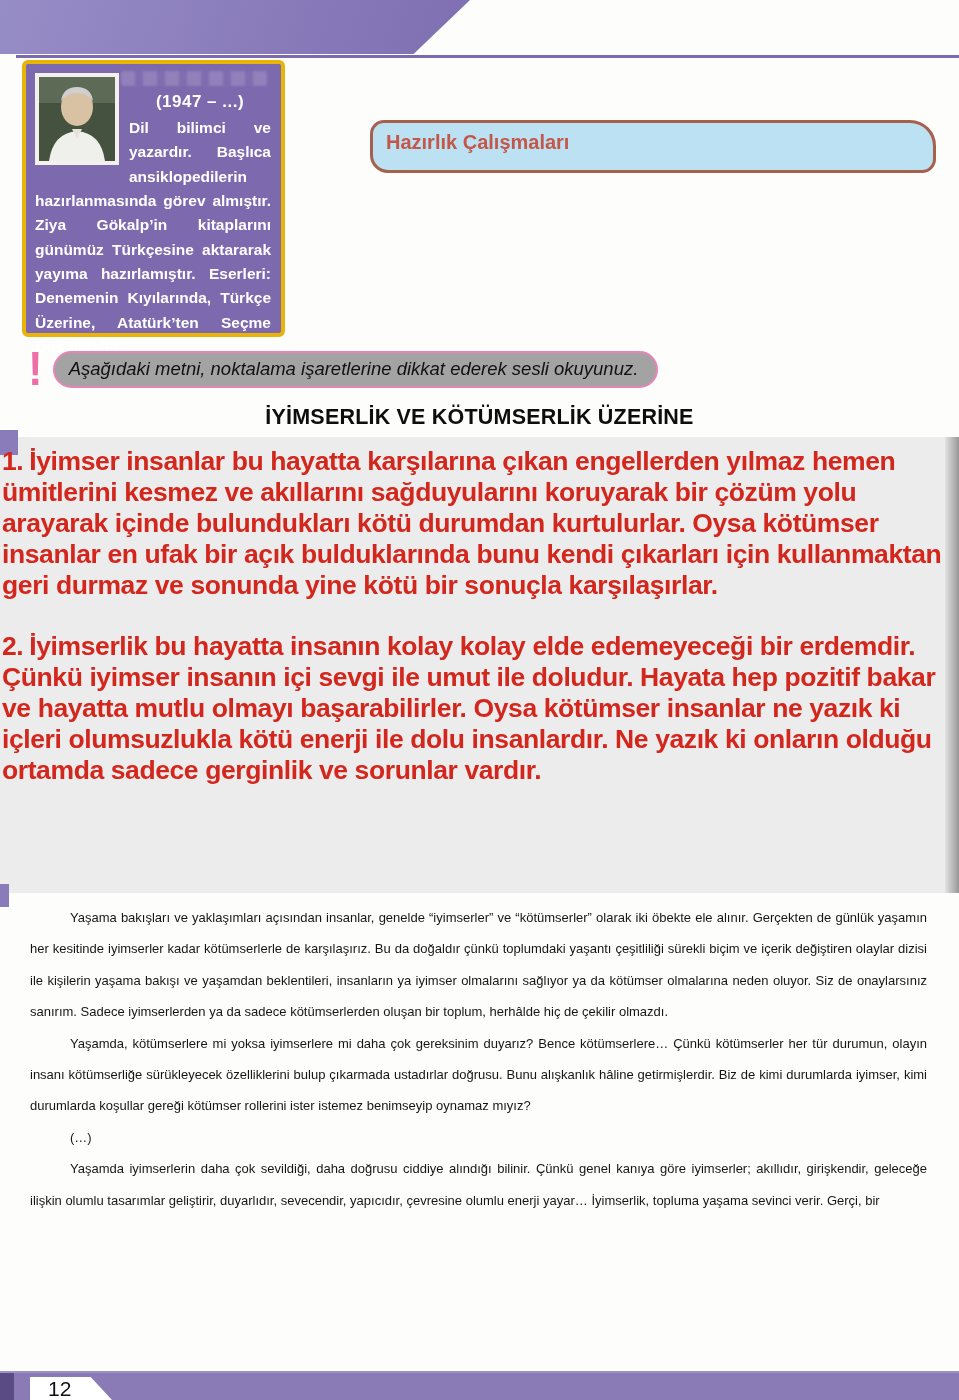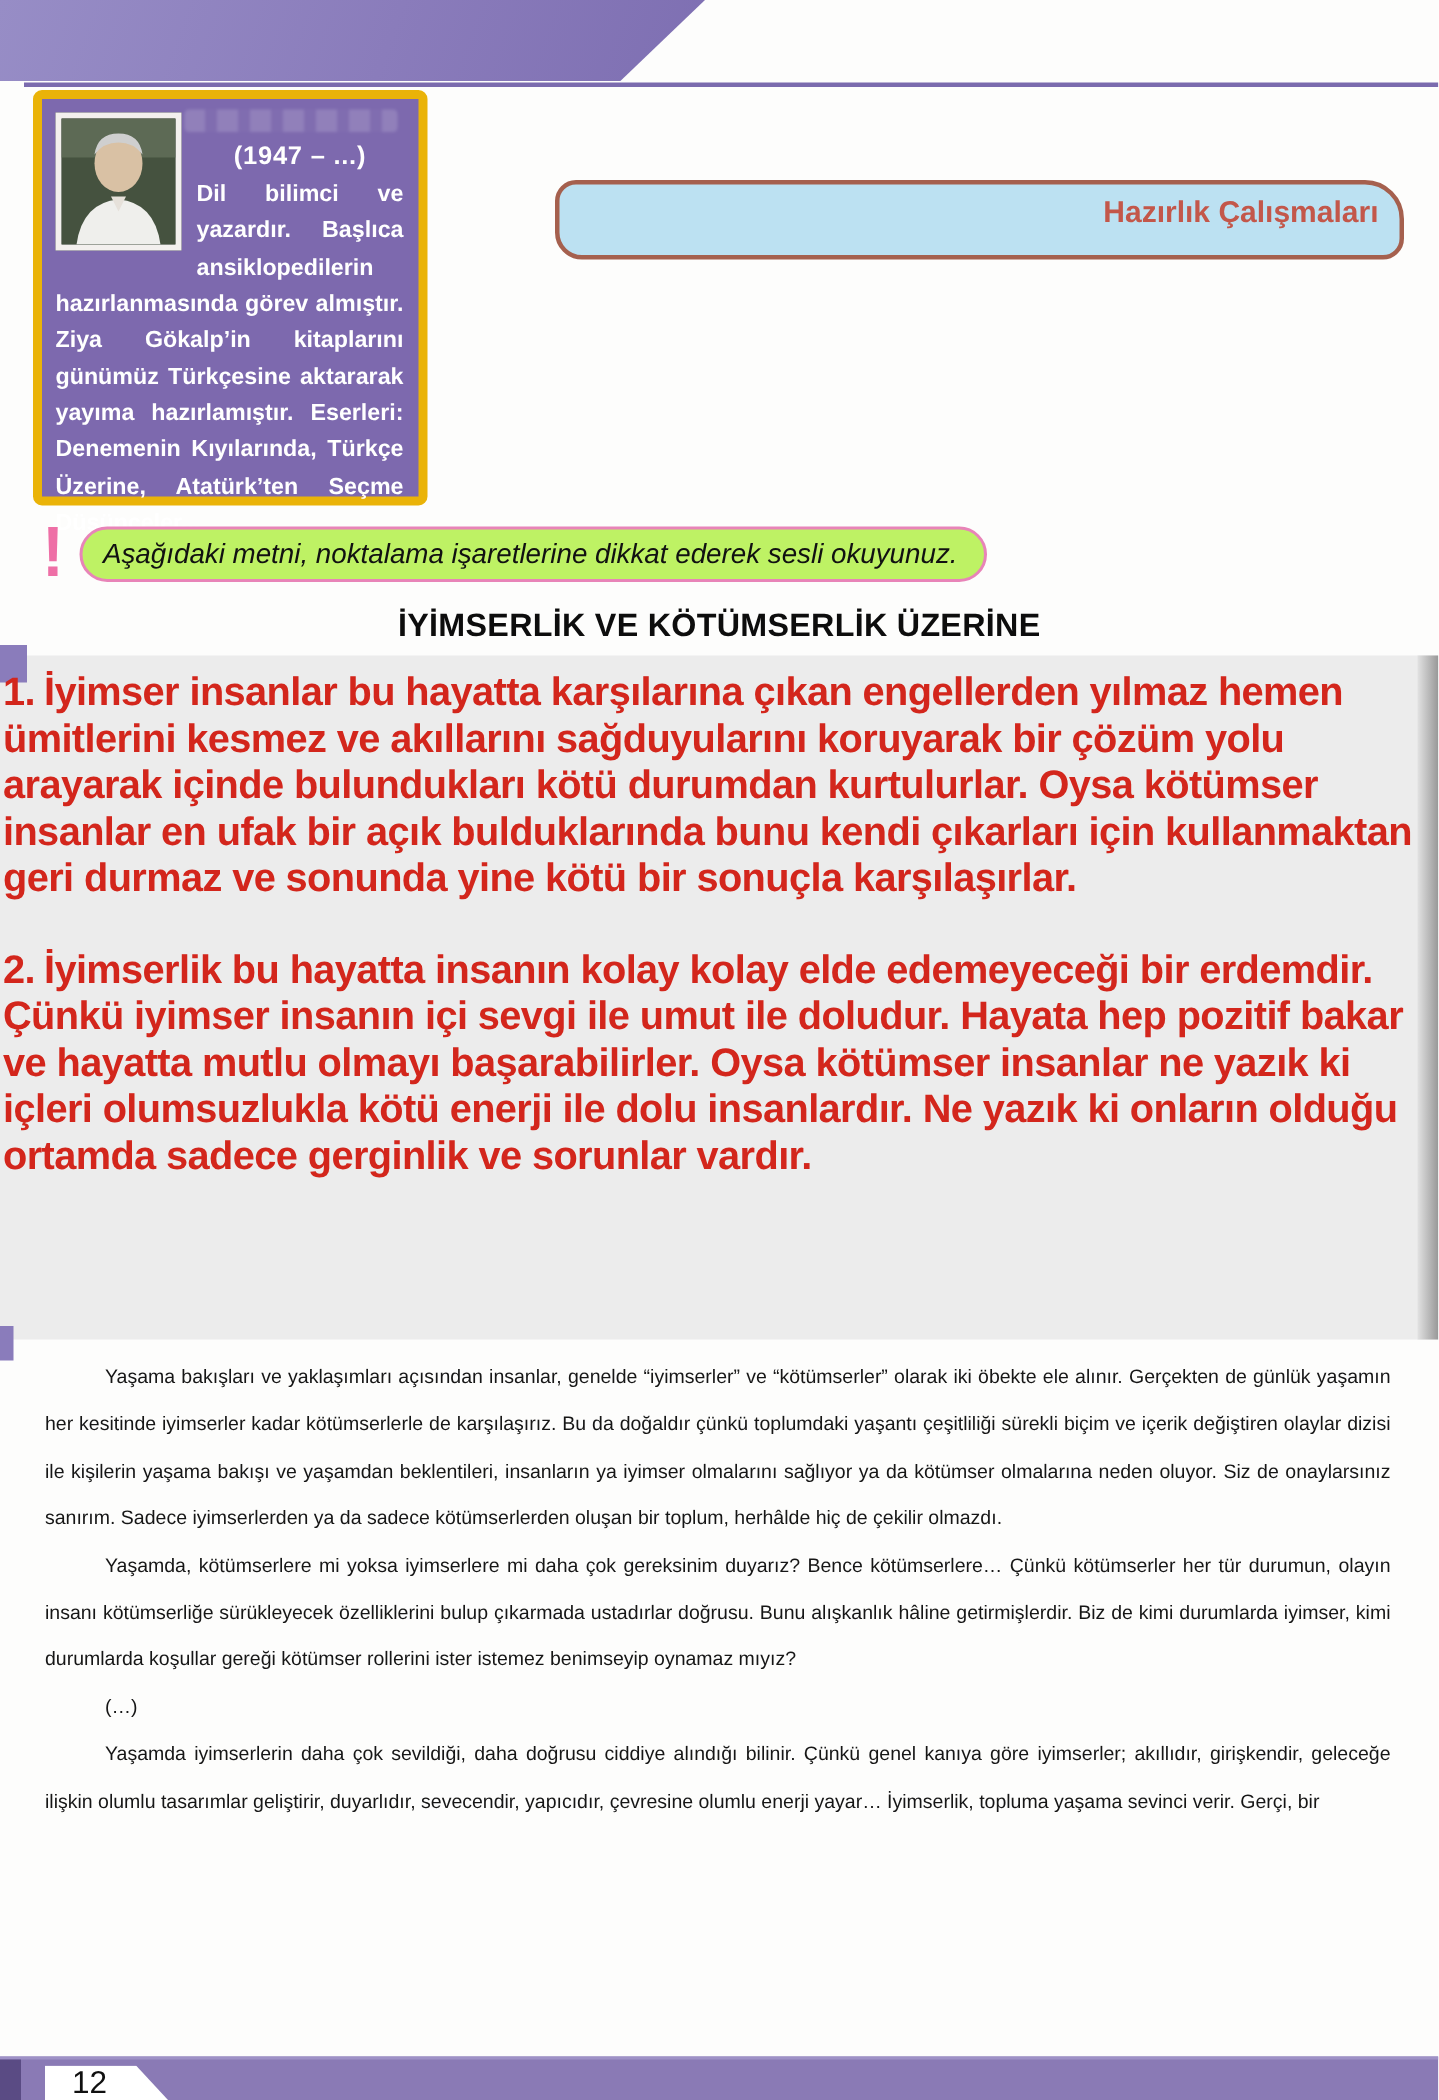--- a/index.html
+++ b/index.html
@@ -18,21 +18,21 @@
     clip-path:polygon(0 0,100% 0,88% 100%,0 100%);
   }
   .top-rule{
     position:absolute;left:16px;right:0;top:55px;height:3px;
     background:#7b6bae;
   }
   
   .bio-box{
     position:absolute;left:22px;top:60px;width:263px;height:277px;
     background:#7d69ae;
-    border:6px solid #eab308;
+    border:4px solid #eab308;
     border-radius:6px;
     box-sizing:border-box;
     padding:7px 10px 6px 9px;
     color:#ffffff;
   }
   .bio-photo{
     float:left;width:76px;height:84px;
     border:4px solid #f3f0ee;
     margin:2px 10px 4px 0;
     background:#3c4a3e;
@@ -56,36 +56,36 @@
   
   .prep-box{
     position:absolute;left:370px;top:120px;width:566px;
     box-sizing:border-box;
     background:#bce1f2;
     border:3px solid #a5604e;
     border-radius:14px 26px 14px 18px;
     padding:8px 14px 12px 13px;
   }
   .prep-title{
-    text-align:right;color:#c3574a;font-weight:bold;font-size:20px;
+    text-align:left;color:#c3574a;font-weight:bold;font-size:20px;
     margin:0 0 4px 0;
   }
   .prep-item{
     font-size:17.5px;line-height:1.56;color:#1c1c1c;text-align:left;
     margin:0 0 2px 0;
   }
   .prep-item b{margin-right:4px;}
   
   .instr-row{position:absolute;left:28px;top:349px;display:flex;align-items:center;}
   .bang{
     color:#ee6fa6;font-weight:800;font-size:44px;line-height:40px;
     margin-right:10px;transform:scaleY(1.08);
   }
   .pill{
-    border:2.5px solid #e884b8;border-radius:24px;background:#bef264;
+    border:2.5px solid #e884b8;border-radius:24px;background:#a3a3a3;
     padding:5px 18px 6px 14px;
     font-style:italic;font-size:18.5px;color:#111;white-space:nowrap;
   }
   
   .reading-title{
     position:absolute;left:0;right:0;top:405px;text-align:center;
     font-weight:bold;font-size:21.5px;letter-spacing:.2px;color:#0d0d0d;
   }
   
   .scan-band{

